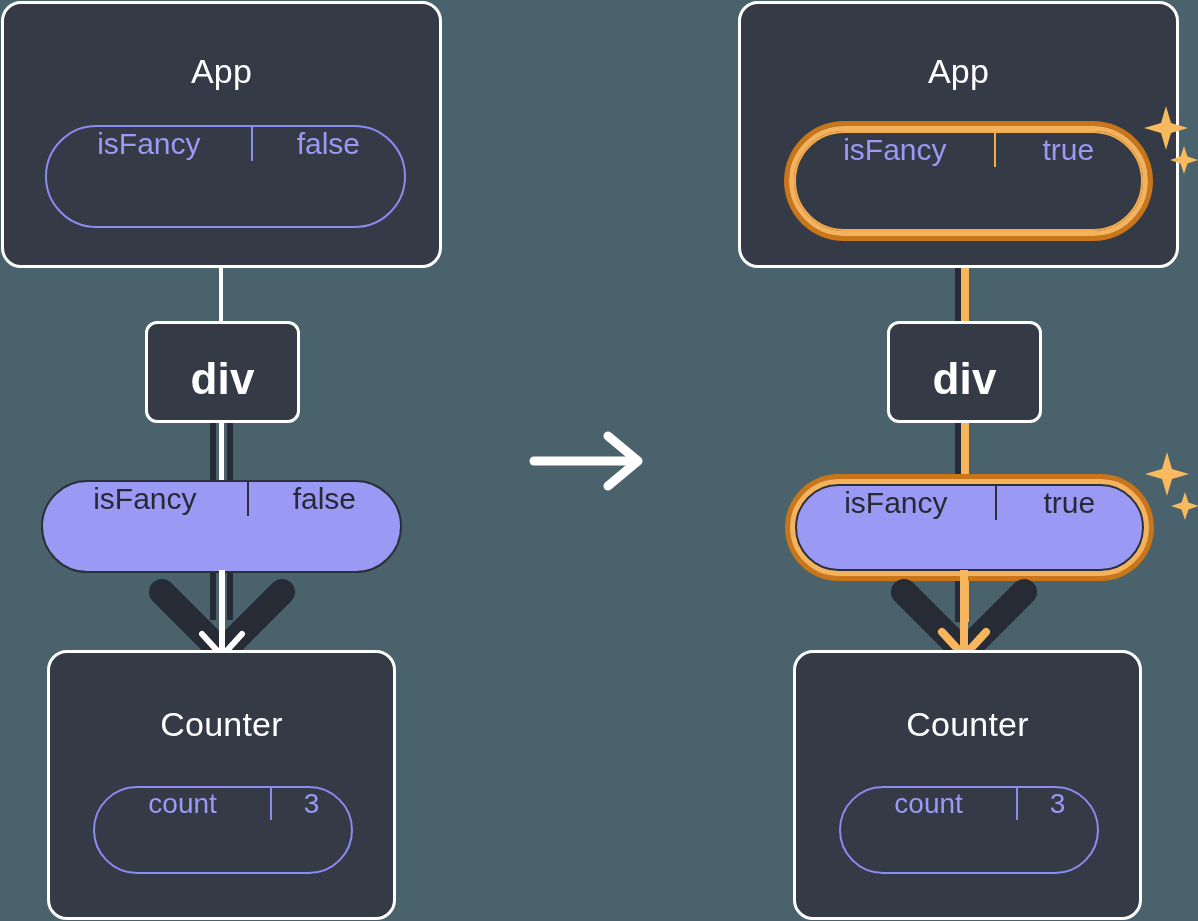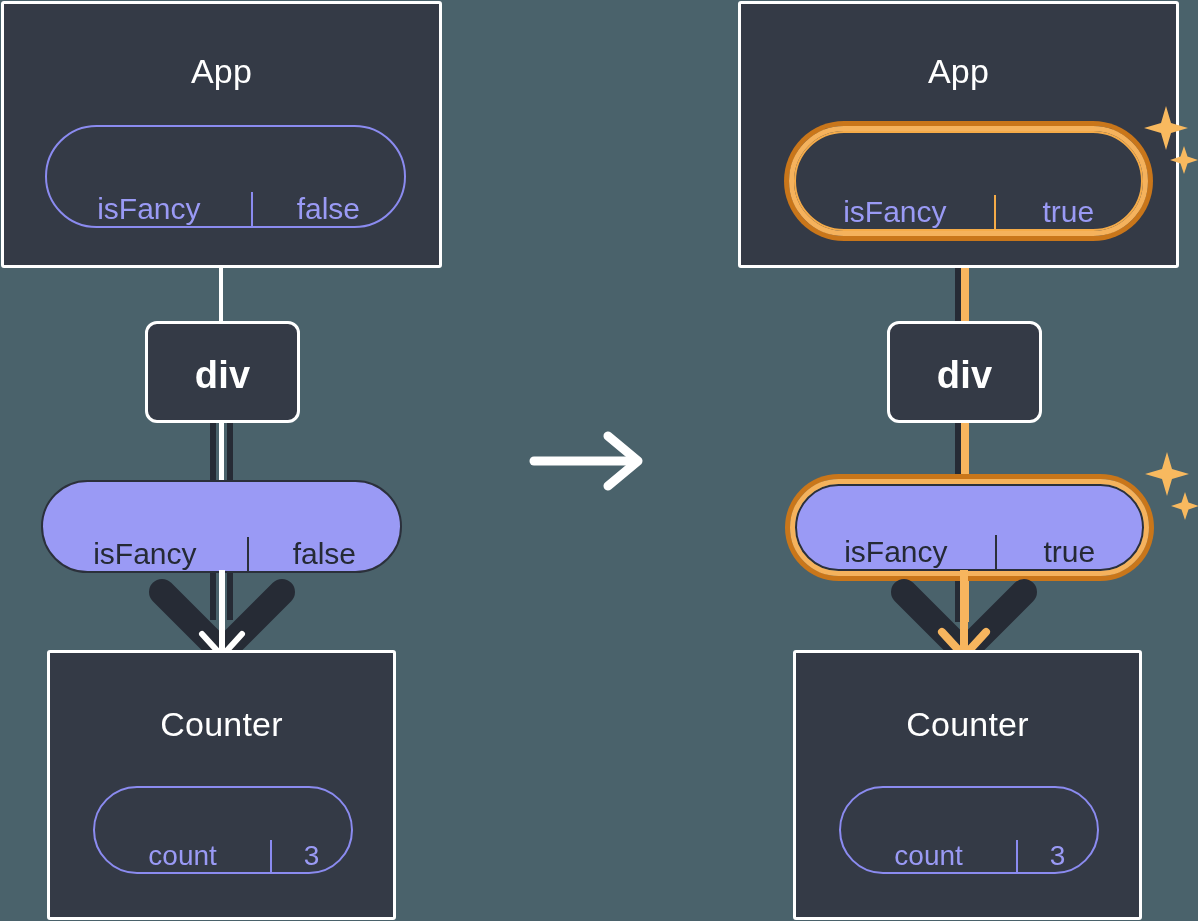--- a/index.html
+++ b/index.html
@@ -18,21 +18,21 @@
   
   .panel { position: absolute; top: 0; width: 461px; height: 921px; }
   #panel-before { left: 0; }
   #panel-after  { left: 737px; }
 
   
   .compbox {
     position: absolute;
     background: #343a46;
     border: 3px solid #ffffff;
-    border-radius: 3px;
+    border-radius: 20px;
     box-sizing: border-box;
   }
   .box-title {
     position: absolute;
     left: 0; right: 0;
     text-align: center;
     color: #ffffff;
     font-size: 34px;
     letter-spacing: .2px;
   }
@@ -40,31 +40,31 @@
   
   .box-app { width: 441px; height: 267px; left: 1px; top: 1px; }
   .box-app .box-title { top: 48px; }
 
   
   .box-div {
     width: 155px; height: 102px;
     left: 145px; top: 321px;
     border-radius: 12px;
   }
-  .box-div .box-title { top: 30px; font-size: 38px; font-weight: bold; }
+  .box-div .box-title { top: 30px; font-size: 44px; font-weight: bold; }
 
   
   .box-counter { width: 349px; height: 270px; left: 47px; top: 650px; }
   .box-counter .box-title { top: 52px; }
 
   
   .pill {
     position: absolute;
     display: flex;
-    align-items: flex-end;
+    align-items: flex-start;
     box-sizing: border-box;
     border-radius: 999px;
     overflow: hidden;
   }
   .pill .cell {
     display: flex;
     align-items: center;
     justify-content: center;
     box-sizing: border-box;
   }

